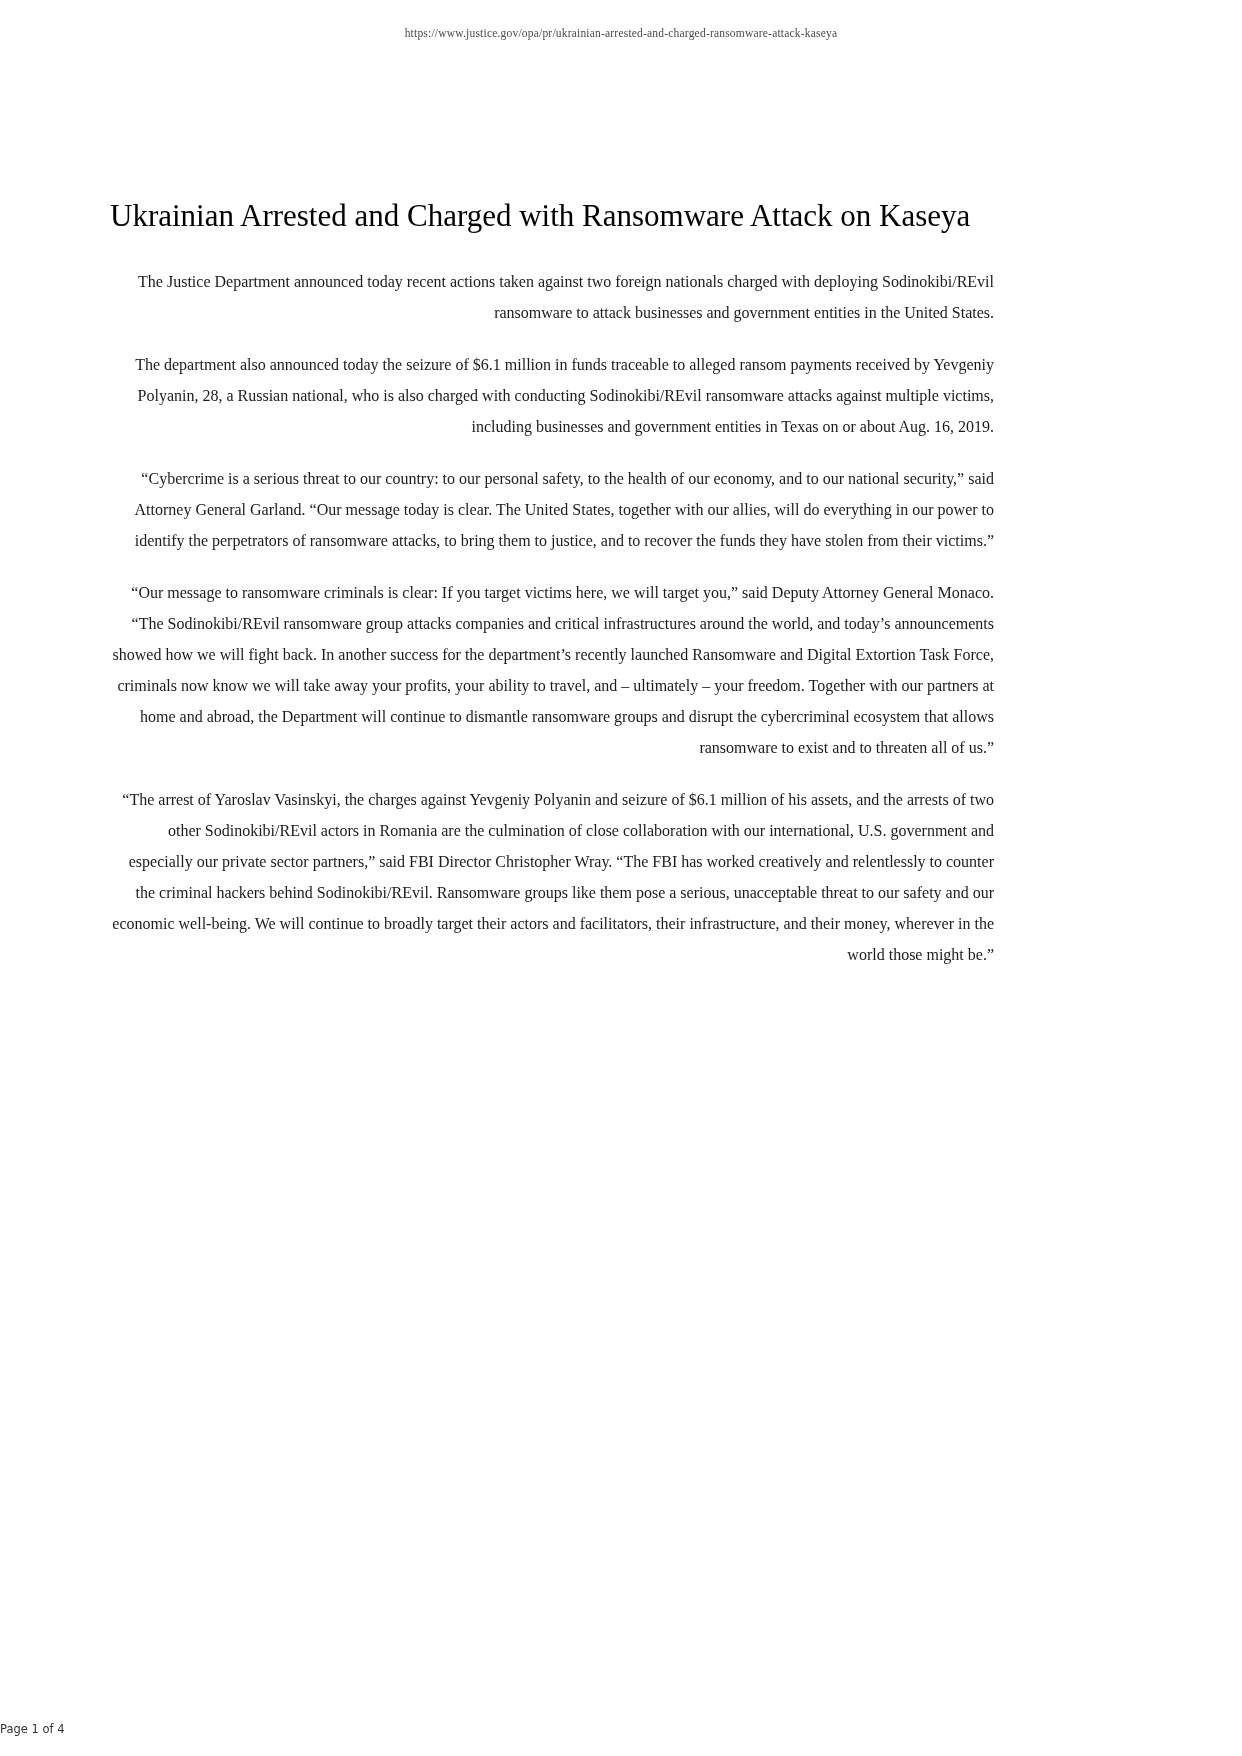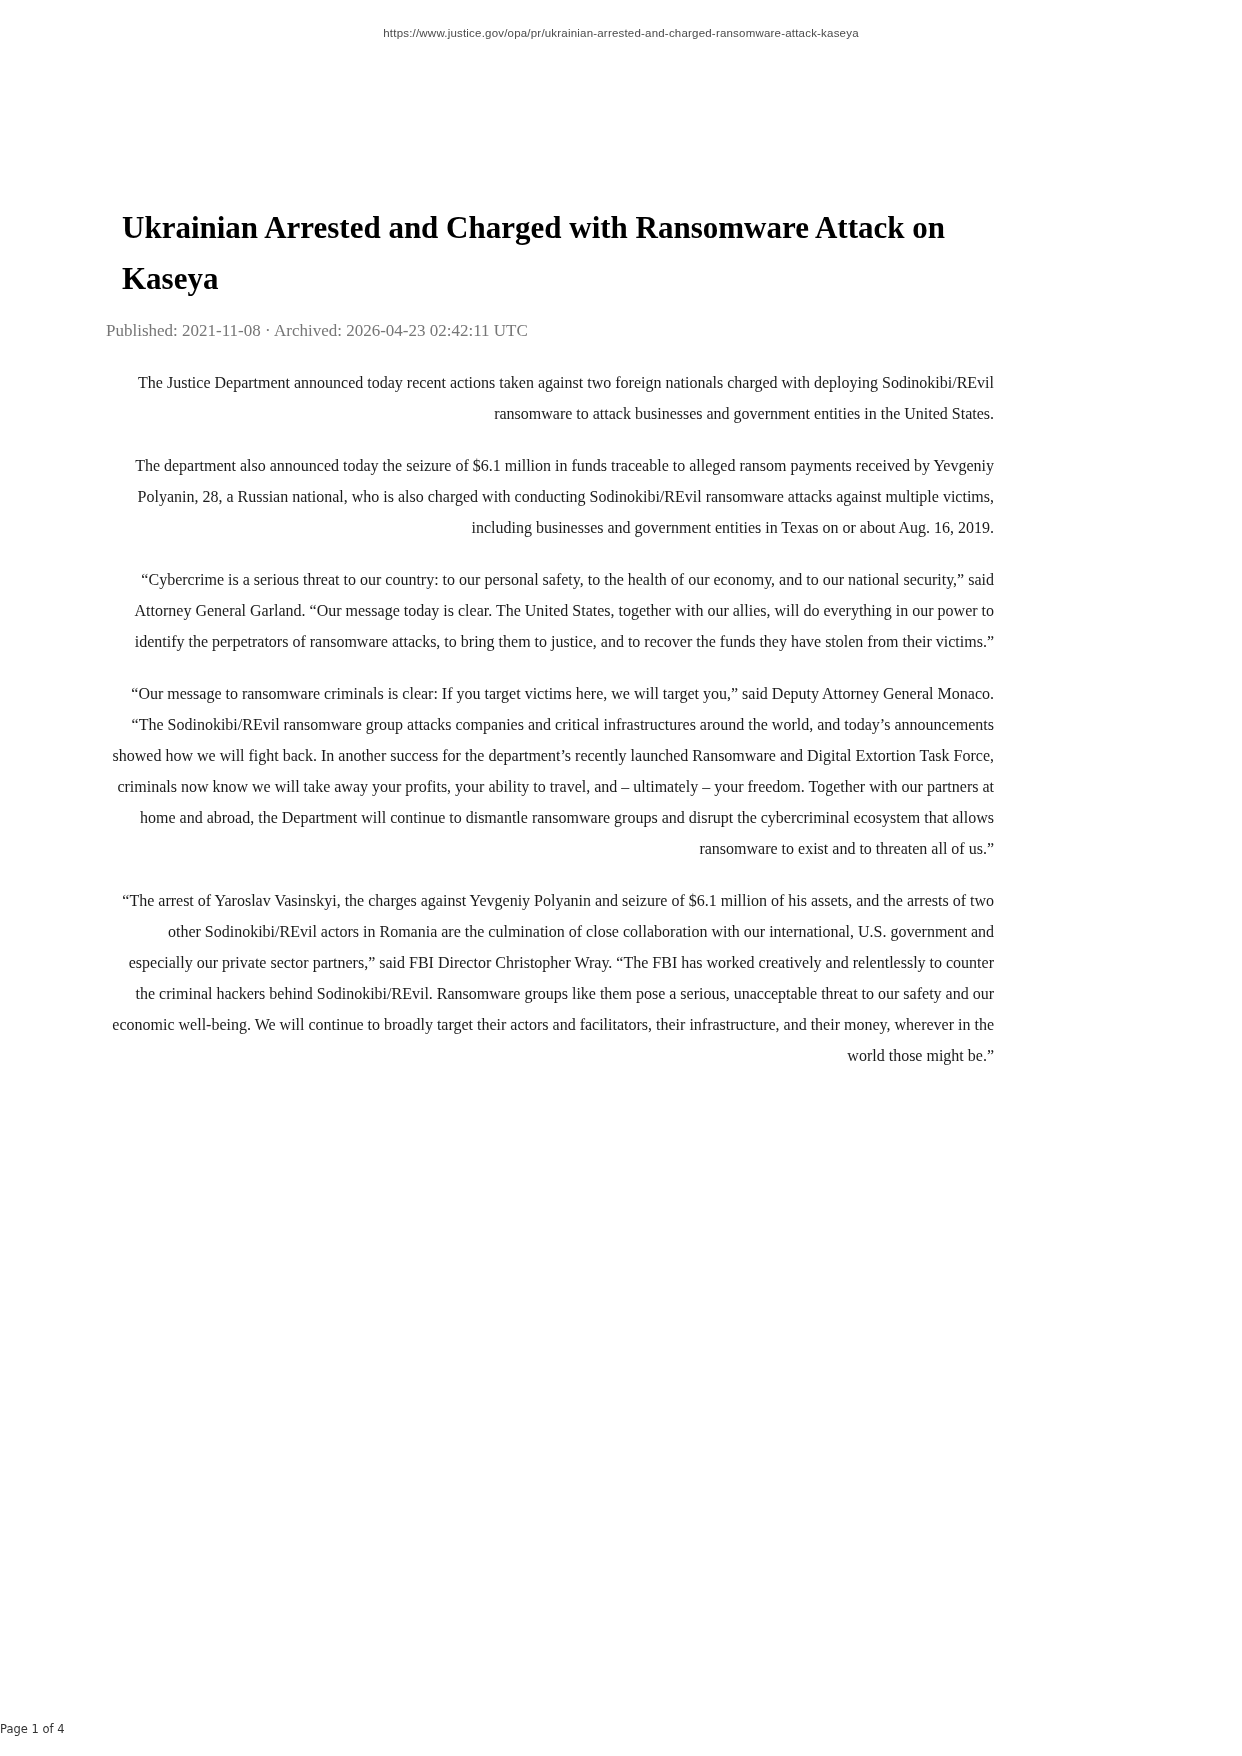--- a/index.html
+++ b/index.html
@@ -11,37 +11,37 @@
     overflow: hidden;
     font-family: "Liberation Serif", "DejaVu Serif", serif;
     color: #1b1b1b;
   }
   .header-url {
     position: absolute;
     top: 27px;
     left: 0;
     right: 0;
     text-align: center;
-    font-family: Liberation Sans, sans-serif;
+    font-family: Liberation Serif, serif;
     font-size: 11.5px;
     color: #4a4a4a;
     letter-spacing: 0.2px;
   }
   .content {
     position: absolute;
     top: 0;
     left: 106px;
     width: 900px;
     padding-top: 186px;
   }
   .article-title {
-    margin: 16px;
+    margin: 4px;
     font-size: 31px;
     line-height: 1.65;
-    font-weight: bold;
+    font-weight: normal;
     color: #000000;
   }
   .meta {
     margin: 13px 0 0 0;
     font-size: 17px;
     line-height: 1.3;
     color: #767676;
   }
   .body-text {
     margin-top: 25px;
@@ -64,21 +64,20 @@
   }
 </style>
 </head>
 <body>
 
 <div class="header-url">https://www.justice.gov/opa/pr/ukrainian-arrested-and-charged-ransomware-attack-kaseya</div>
 
 <main class="content">
   <h1 class="article-title">Ukrainian Arrested and Charged with Ransomware Attack on Kaseya</h1>
 
-  <div class="meta">Published: 2021-11-08 · Archived: 2026-04-23 02:42:11 UTC</div>
 
   <div class="body-text">
     <p>The Justice Department announced today recent actions taken against two foreign nationals charged with deploying Sodinokibi/REvil ransomware to attack businesses and government entities in the United States.</p>
     <p>The department also announced today the seizure of $6.1 million in funds traceable to alleged ransom payments received by Yevgeniy Polyanin, 28, a Russian national, who is also charged with conducting Sodinokibi/REvil ransomware attacks against multiple victims, including businesses and government entities in Texas on or about Aug. 16, 2019.</p>
     <p>“Cybercrime is a serious threat to our country: to our personal safety, to the health of our economy, and to our national security,” said Attorney General Garland. “Our message today is clear. The United States, together with our allies, will do everything in our power to identify the perpetrators of ransomware attacks, to bring them to justice, and to recover the funds they have stolen from their victims.”</p>
     <p>“Our message to ransomware criminals is clear: If you target victims here, we will target you,” said Deputy Attorney General Monaco. “The Sodinokibi/REvil ransomware group attacks companies and critical infrastructures around the world, and today’s announcements showed how we will fight back.  In another success for the department’s recently launched Ransomware and Digital Extortion Task Force, criminals now know we will take away your profits, your ability to travel, and – ultimately – your freedom. Together with our partners at home and abroad, the Department will continue to dismantle ransomware groups and disrupt the cybercriminal ecosystem that allows ransomware to exist and to threaten all of us.”</p>
     <p>“The arrest of Yaroslav Vasinskyi, the charges against Yevgeniy Polyanin and seizure of $6.1 million of his assets, and the arrests of two other Sodinokibi/REvil actors in Romania are the culmination of close collaboration with our international, U.S. government and especially our private sector partners,” said FBI Director Christopher Wray. “The FBI has worked creatively and relentlessly to counter the criminal hackers behind Sodinokibi/REvil. Ransomware groups like them pose a serious, unacceptable threat to our safety and our economic well-being. We will continue to broadly target their actors and facilitators, their infrastructure, and their money, wherever in the world those might be.”</p>
   </div>
 </main>
 

